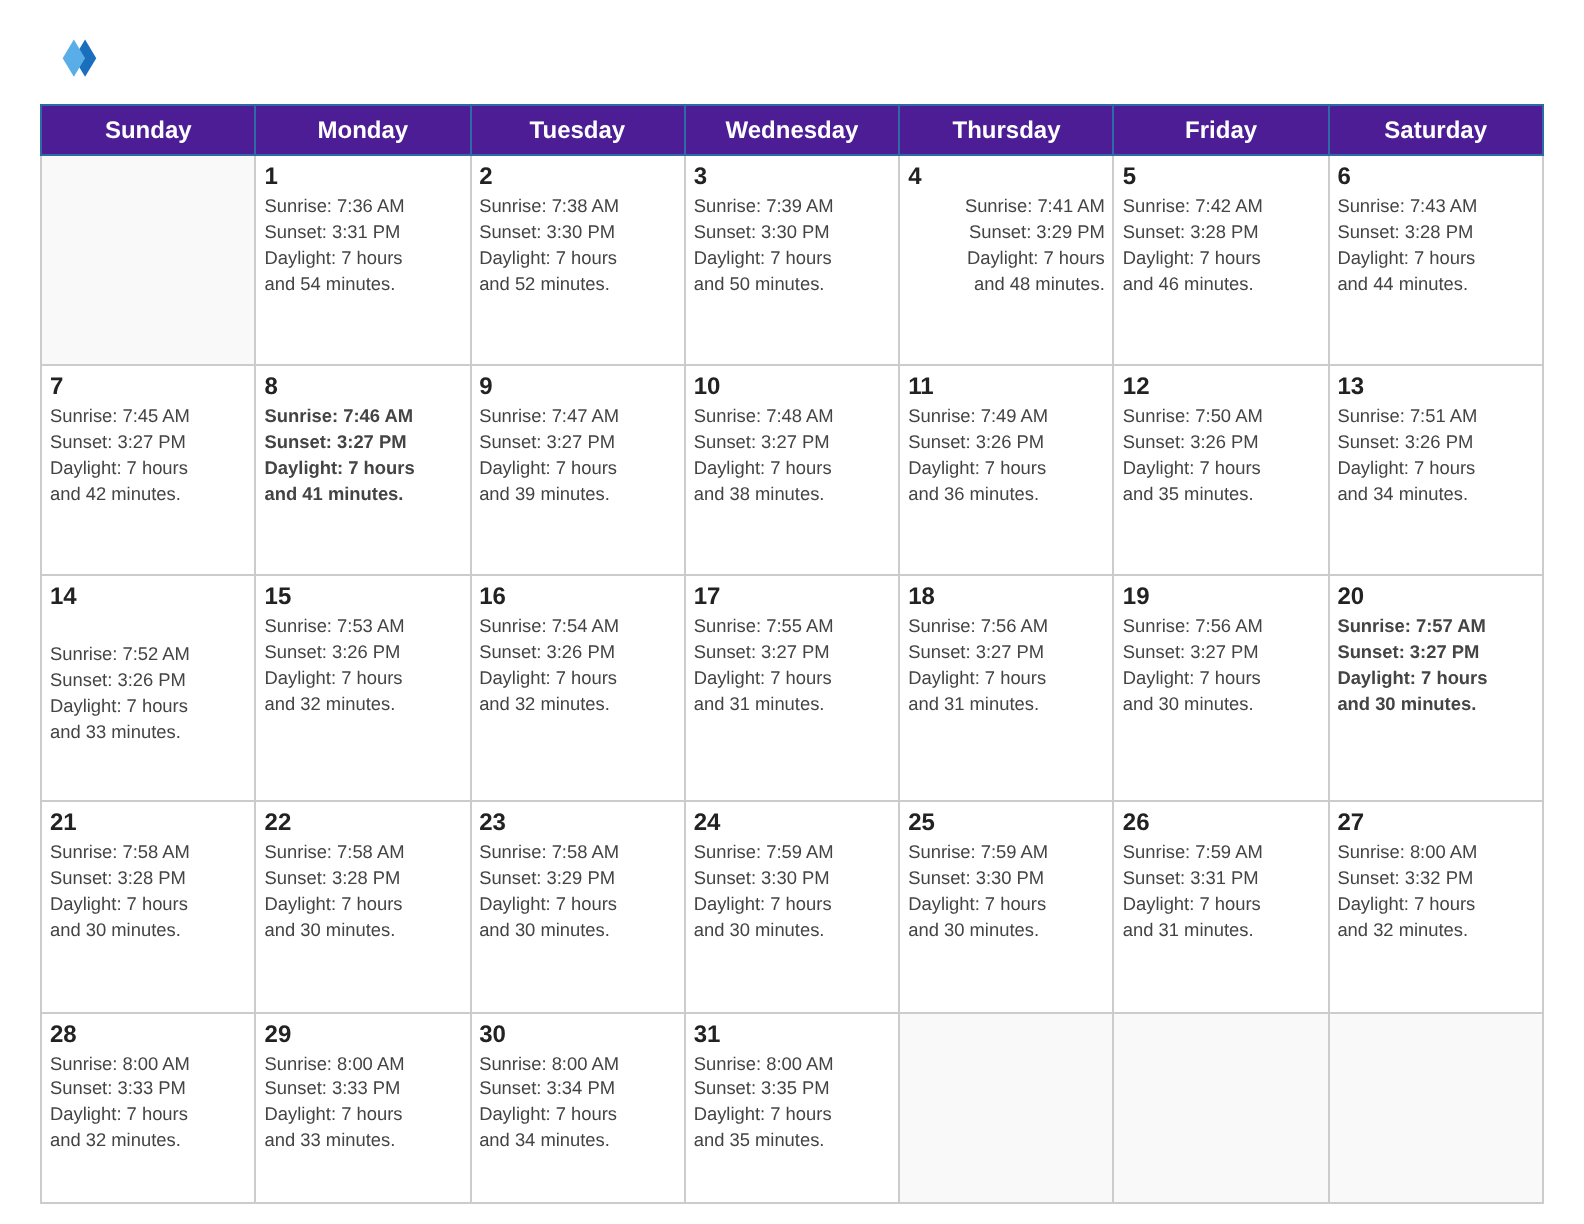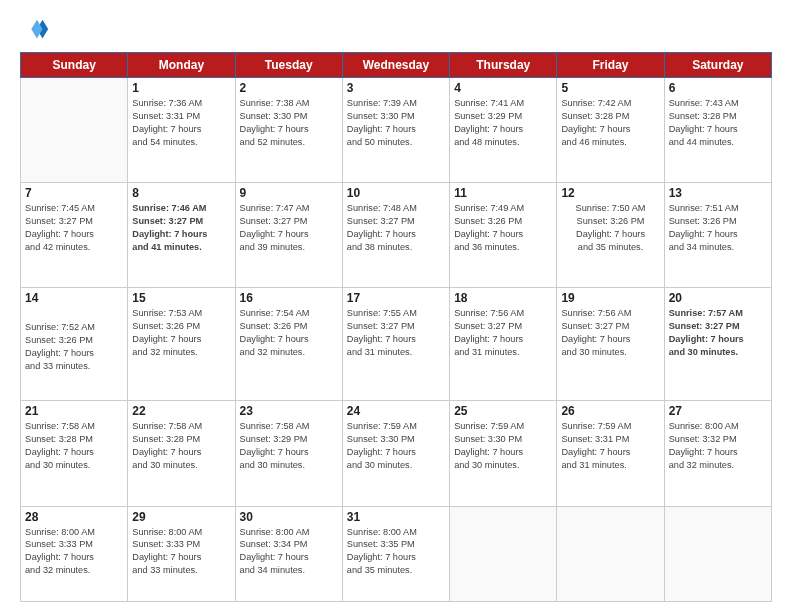--- a/index.html
+++ b/index.html
@@ -54,21 +54,21 @@
       color: #444;
     }
     .calendar {
       flex: 1;
       border: 1px solid #ccc;
       border-collapse: collapse;
       width: 100%;
       table-layout: fixed;
     }
     .calendar th {
-      background-color: #b91c1c;
+      background-color: #4c1d95;
       color: #fff;
       font-size: 12px;
       font-weight: bold;
       text-align: center;
       padding: 5px 2px;
       border: 1px solid #2e6aa3;
     }
     .calendar td {
       border: 1px solid #ccc;
       vertical-align: top;
@@ -147,21 +147,21 @@
           </td>
           <td>
             <div class="day-number">3</div>
             <div class="day-info" style="white-space: pre-line;">Sunrise: 7:39 AM
 Sunset: 3:30 PM
 Daylight: 7 hours
 and 50 minutes.</div>
           </td>
           <td>
             <div class="day-number">4</div>
-            <div class="day-info" style="white-space: pre-line;">Sunrise: 7:41 AM
+            <div class="day-info" style="white-space: pre-line; text-align: right;">Sunrise: 7:41 AM
 Sunset: 3:29 PM
 Daylight: 7 hours
 and 48 minutes.</div>
           </td>
           <td>
             <div class="day-number">5</div>
             <div class="day-info" style="white-space: pre-line;">Sunrise: 7:42 AM
 Sunset: 3:28 PM
 Daylight: 7 hours
 and 46 minutes.</div>
@@ -205,21 +205,21 @@
           </td>
           <td>
             <div class="day-number">11</div>
             <div class="day-info" style="white-space: pre-line;">Sunrise: 7:49 AM
 Sunset: 3:26 PM
 Daylight: 7 hours
 and 36 minutes.</div>
           </td>
           <td>
             <div class="day-number">12</div>
-            <div class="day-info" style="white-space: pre-line; text-align: center;">Sunrise: 7:50 AM
+            <div class="day-info" style="white-space: pre-line;">Sunrise: 7:50 AM
 Sunset: 3:26 PM
 Daylight: 7 hours
 and 35 minutes.</div>
           </td>
           <td>
             <div class="day-number">13</div>
             <div class="day-info" style="white-space: pre-line;">Sunrise: 7:51 AM
 Sunset: 3:26 PM
 Daylight: 7 hours
 and 34 minutes.</div>

